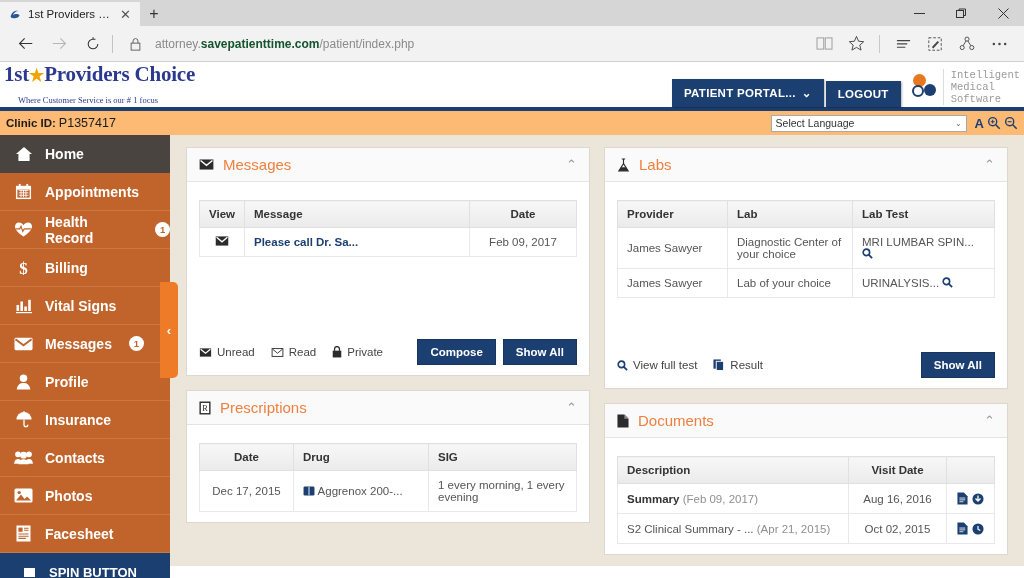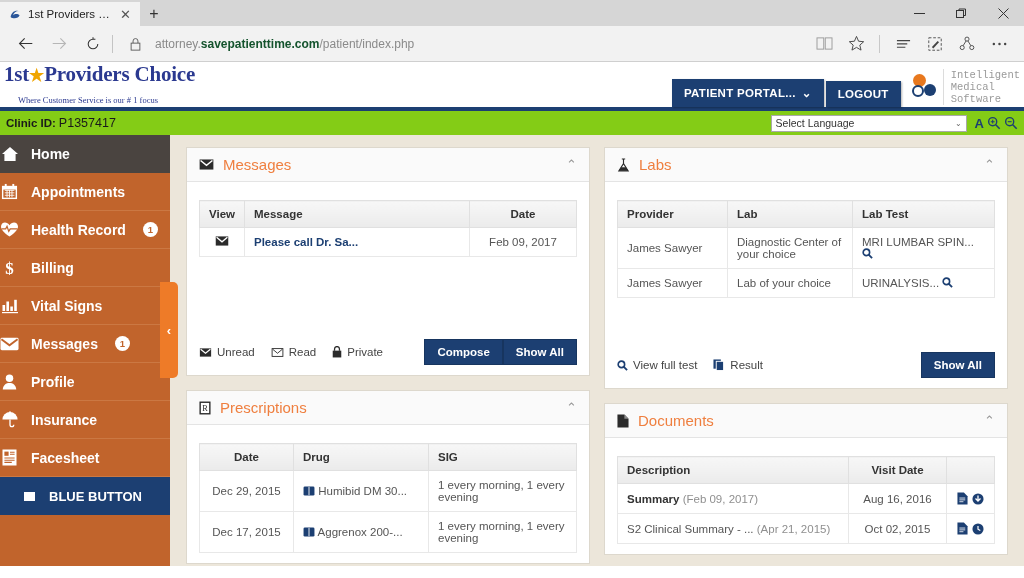--- a/index.html
+++ b/index.html
@@ -50,38 +50,38 @@
   }
   .ims { display:flex; align-items:center; gap:6px; padding-bottom:2px;font-family:Liberation Mono, monospace; }
   .ims .dots { width:26px; height:26px; position:relative; }
   .ims .dots .d1 { position:absolute; width:13px; height:13px; border-radius:50%; background:#e8781e; left:2px; top:0px; }
   .ims .dots .d2 { position:absolute; width:12px; height:12px; border-radius:50%; background:#1c3f72; left:13px; top:10px; }
   .ims .dots .d3 { position:absolute; width:12px; height:12px; border-radius:50%; background:#fff; border:2px solid #1c3f72; left:1px; top:11px; }
   .ims .txt { font-size:10.5px; color:#9a9a9a; line-height:1.15; border-left:1px solid #dcdcdc; padding-left:7px; }
   .blueline { height:4px; background:#1c3f72; }
 
   
-  .clinicbar { height:24px; background:#84cc16; display:flex; align-items:center; padding:0 6px; }
+  .clinicbar { height:24px; background:#fdba74; display:flex; align-items:center; padding:0 6px; }
   .clinicbar .cid-label { font-size:11.5px; font-weight:bold; color:#1a1a1a; }
   .clinicbar .cid-val { font-size:12.5px; color:#1a1a1a; margin-left:3px; }
   .clinicbar .right { margin-left:auto; display:flex; align-items:center; gap:8px; }
   .langsel {
     width:196px; height:17px; background:#fff; border:1px solid #a9a9a9; font-size:10.5px; color:#333;
     display:flex; align-items:center; padding:0 4px;
   }
   .langsel .caret { margin-left:auto; font-size:8px; color:#666; }
   .zoomicons { display:flex; align-items:center; gap:3px; color:#1c3f72; }
   .zoomicons span { font-size:13px; font-weight:bold; }
 
   
   .layout { display:flex; height:431px; background:#ece6da; }
 
   .sidebar { width:170px; background:#c1642c; position:relative; flex:none; }
   .side-item {
-    height:38px; display:flex; align-items:center; gap:12px; 
+    height:38px; display:flex; align-items:center; gap:12px; padding-left:14px;
     color:#fff; font-size:14px; font-weight:bold; border-bottom:1px solid #cb7843;
     position:relative;
   }
   .side-item.active { background:#4a4440; border-bottom:1px solid #4a4440; }
   .side-item .si { width:19px; display:flex; align-items:center; justify-content:center; }
   .badge {
     display:inline-flex; align-items:center; justify-content:center;
     width:15px; height:15px; border-radius:50%; background:#fff; color:#c1642c;
     font-size:9.5px; font-weight:bold; margin-left:5px;
   }
@@ -113,21 +113,21 @@
   }
   table.t td { border:1px solid #e8e8e8; padding:8px 9px; color:#555; vertical-align:middle; }
   .c-center { text-align:center; }
   .msg-link { color:#1c3f72; font-weight:bold; }
   .ic-navy { color:#1c3f72; }
   .doc-desc b { color:#333; }
   .doc-desc span.sub { color:#8f8f8f; }
 
   .panel-foot { display:flex; align-items:center; padding:8px 12px 10px 12px; gap:16px; }
   .legend { display:flex; align-items:center; gap:5px; font-size:11.5px; color:#444; }
-  .foot-btns { margin-left:auto; display:flex; }
+  .foot-btns { margin-left:auto; display:flex; gap:7px; }
   .btn-navy { background:#1c3f72; color:#fff; font-size:11.5px; font-weight:bold; padding:6px 12px; border:1px solid #17355f; }
 
   .msg-spacer { height:64px; }
   svg { display:block; }
 </style>
 </head>
 <body>
 
 <div class="titlebar">
   <div class="tab">
@@ -369,36 +369,59 @@
       <span class="si">
         <svg width="18" height="17" viewBox="0 0 18 18">
             <path d="M1 9 A8 8 0 0 1 17 9 Z" fill="#fff"></path>
             <path d="M9 9 V14.5 A2 2 0 0 0 13 14.5" stroke="#fff" stroke-width="1.4" fill="none"></path>
             <circle cx="9" cy="1.2" r="1" fill="#fff"></circle>
           </svg>
       </span>
       <span>Insurance</span>
     </div>
 
-
+    <div class="side-item">
+      <span class="si">
+        <svg width="20" height="15" viewBox="0 0 20 15">
+            <circle cx="4.2" cy="4.2" r="3" fill="#fff"></circle>
+            <circle cx="15.8" cy="4.2" r="3" fill="#fff"></circle>
+            <circle cx="10" cy="5" r="3.6" fill="#fff"></circle>
+            <path d="M0 14 C0.5 10.4 2 9 4.2 9 C6.4 9 7.9 10.4 8.4 14 Z" fill="#fff"></path>
+            <path d="M11.6 14 C12.1 10.4 13.6 9 15.8 9 C18 9 19.5 10.4 20 14 Z" fill="#fff"></path>
+            <path d="M4.6 14.6 C5.2 10.8 7.2 9.4 10 9.4 C12.8 9.4 14.8 10.8 15.4 14.6 Z" fill="#fff"></path>
+          </svg>
+      </span>
+      <span>Contacts</span>
+    </div>
+
+    <div class="side-item">
+      <span class="si">
+        <svg width="19" height="15" viewBox="0 0 19 15">
+            <rect x="0.5" y="0.5" width="18" height="14" rx="1.5" fill="#fff"></rect>
+            <circle cx="5.2" cy="4.6" r="1.7" fill="#c1642c"></circle>
+            <path d="M2 12.5 L7 6.6 L10.6 11 L13 8.4 L17 12.5 Z" fill="#c1642c"></path>
+          </svg>
+      </span>
+      <span>Photos</span>
+    </div>
 
     <div class="side-item">
       <span class="si">
         <svg width="15" height="17" viewBox="0 0 15 17">
             <rect x="0.5" y="0.5" width="14" height="16" fill="#fff"></rect>
             <rect x="2.4" y="2.6" width="4.2" height="4.2" fill="#c1642c"></rect>
             <path d="M8 3.2 H12.6 M8 5.2 H12.6 M2.4 9 H12.6 M2.4 11.2 H12.6 M2.4 13.4 H9.8" stroke="#c1642c" stroke-width="1.1"></path>
           </svg>
       </span>
       <span>Facesheet</span>
     </div>
 
     <div class="bluebtn-item">
       <span class="sq"></span>
-      <span>BLUE BUTTON</span>
+      <span>SPIN BUTTON</span>
     </div>
 
     <div class="collapse-tab">‹</div>
   </div>
 
   <div class="content">
 
     <div class="col">
 
       <div class="panel">
@@ -488,31 +511,20 @@
         <div class="panel-body">
           <table class="t">
             <thead>
               <tr>
                 <th style="width:94px; text-align:center;">Date</th>
                 <th style="width:135px;">Drug</th>
                 <th>SIG</th>
               </tr>
             </thead>
             <tbody>
-              <tr>
-                <td class="c-center">Dec 29, 2015</td>
-                <td>
-                  <span class="ic-navy"><svg width="12" height="10" viewBox="0 0 13 11" style="display:inline-block; vertical-align:-1px;">
-                        <rect x="0.5" y="0.5" width="12" height="10" rx="1.5" fill="#1c3f72"></rect>
-                        <path d="M6.5 1 V10" stroke="#fff" stroke-width="1"></path>
-                      </svg></span>
-                  <span>Humibid DM 30...</span>
-                </td>
-                <td>1 every morning, 1 every evening</td>
-              </tr>
               <tr>
                 <td class="c-center">Dec 17, 2015</td>
                 <td>
                   <span class="ic-navy"><svg width="12" height="10" viewBox="0 0 13 11" style="display:inline-block; vertical-align:-1px;">
                         <rect x="0.5" y="0.5" width="12" height="10" rx="1.5" fill="#1c3f72"></rect>
                         <path d="M6.5 1 V10" stroke="#fff" stroke-width="1"></path>
                       </svg></span>
                   <span>Aggrenox 200-...</span>
                 </td>
                 <td>1 every morning, 1 every evening</td>

